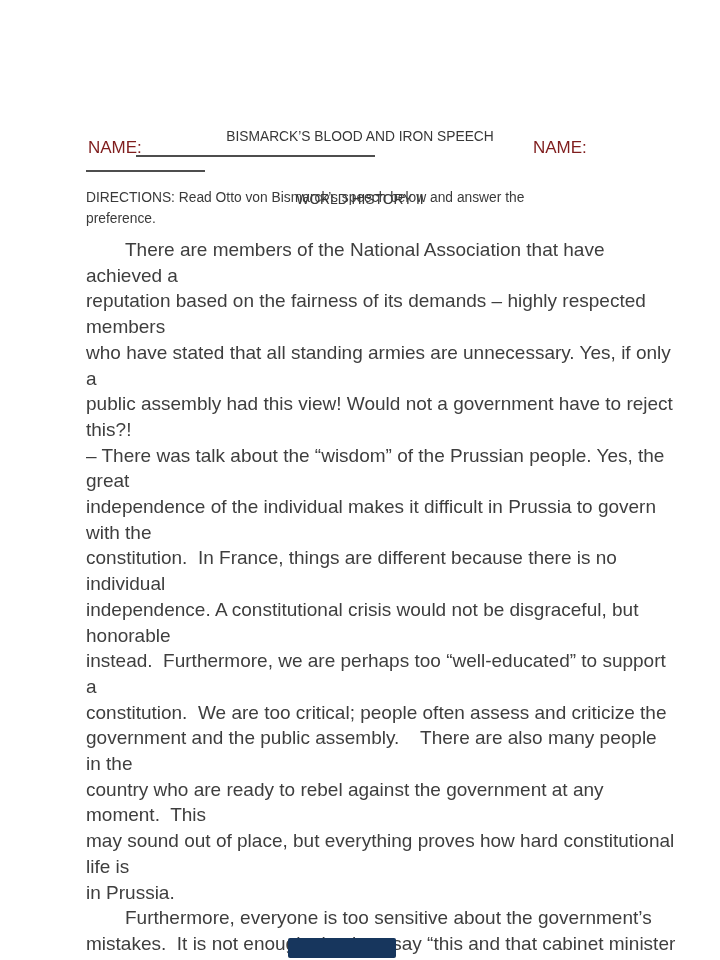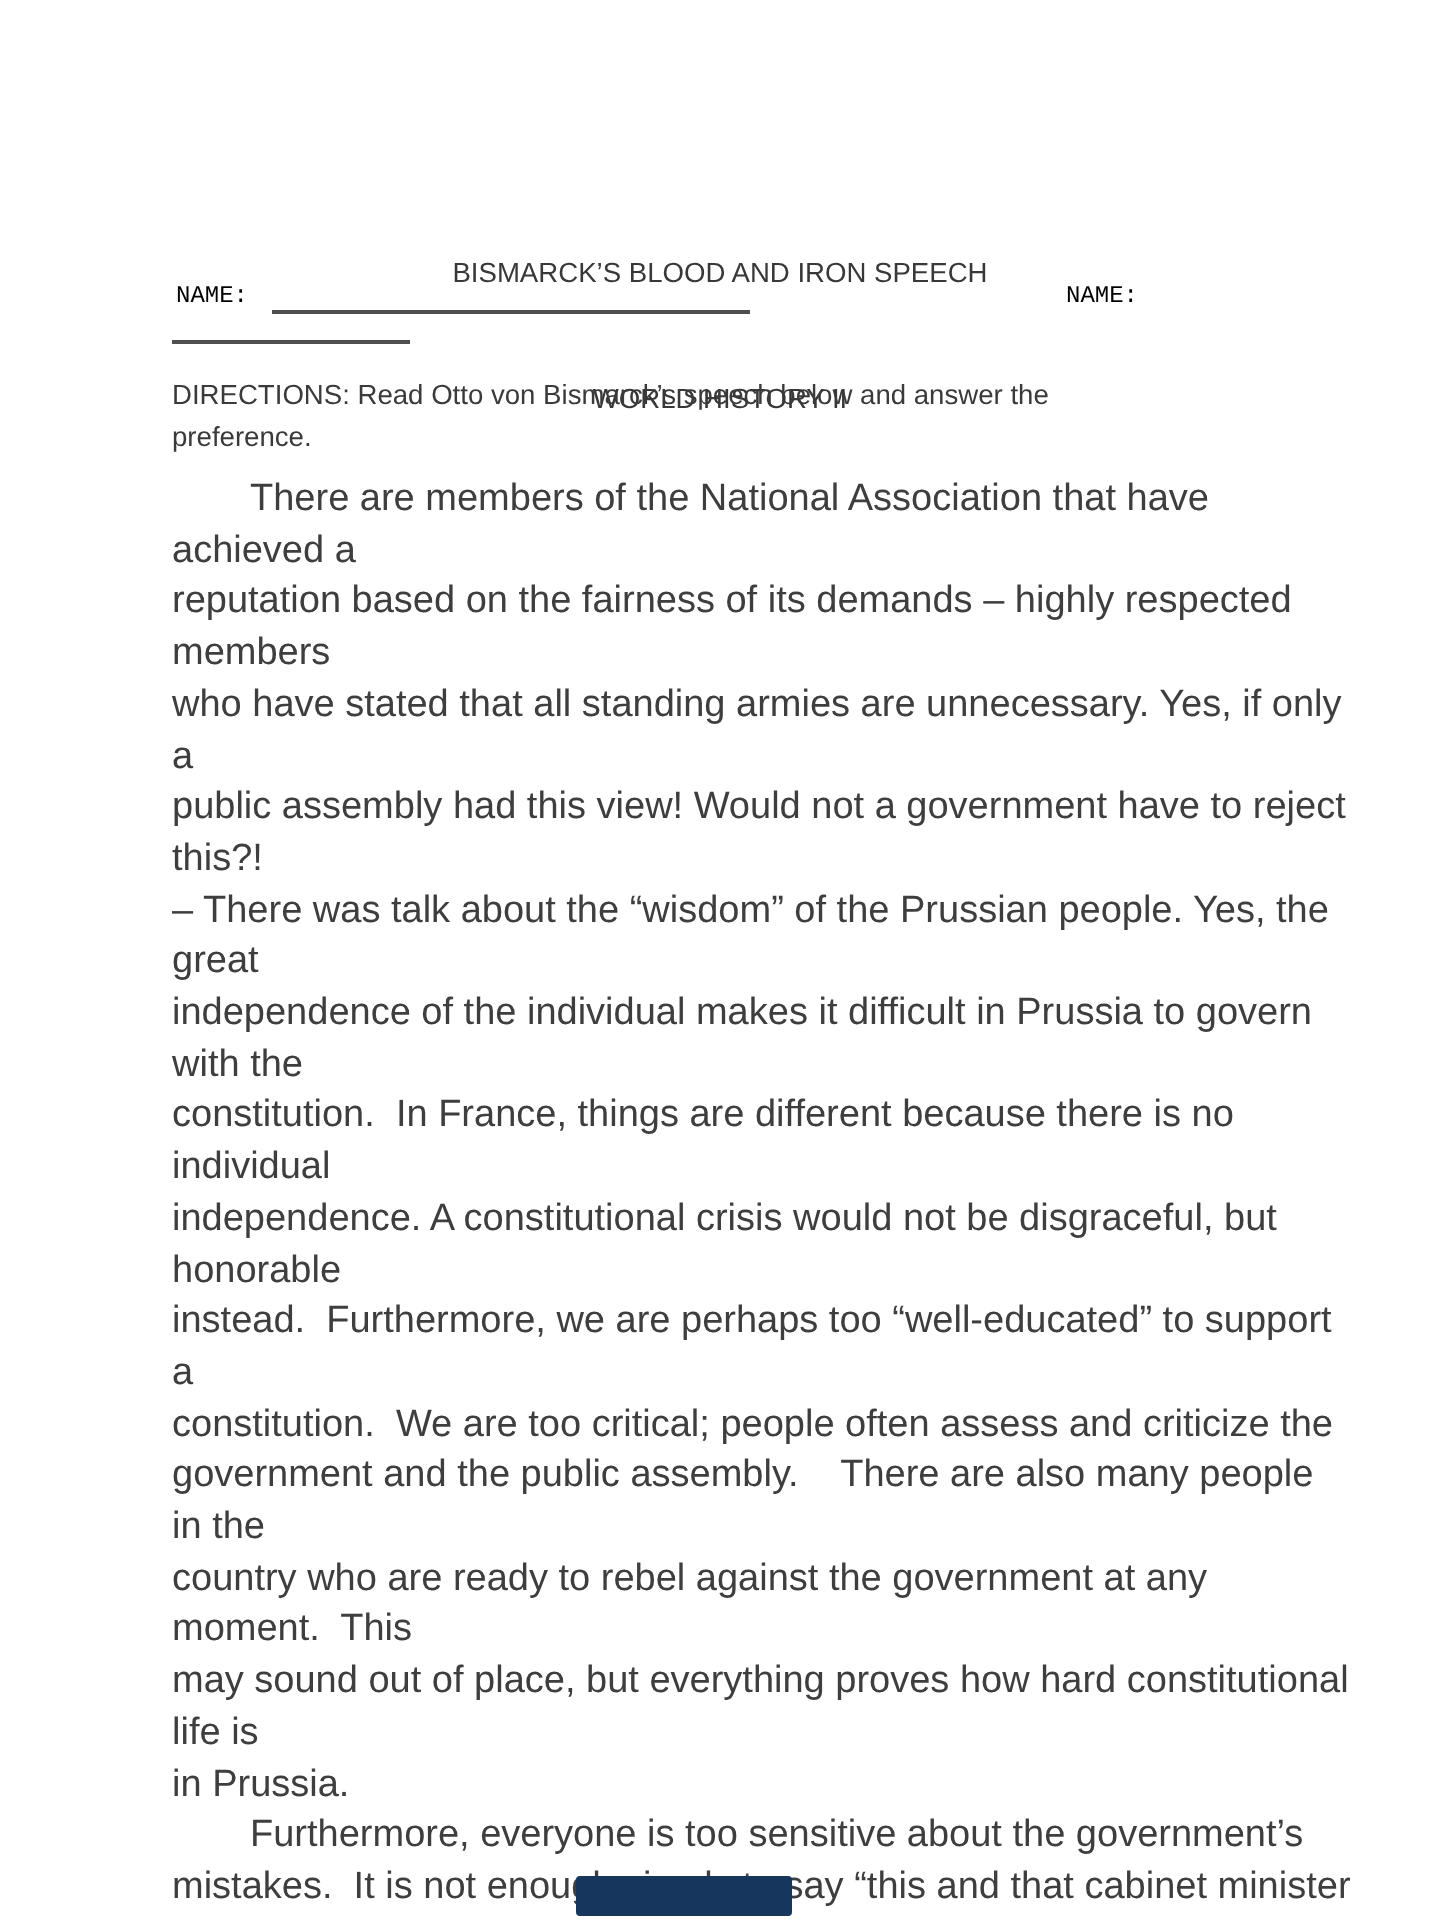--- a/index.html
+++ b/index.html
@@ -22,24 +22,23 @@
     left: 0;
     width: 720px;
     text-align: center;
     font-size: 13.8px;
     line-height: 21px;
     color: #383838;
     white-space: pre-wrap;
   }
   .label {
     position: absolute;
-    font-size: 12px;
+    font-size: 17px;
     line-height: 18px;
-    color: #000000;
-    font-family: Liberation Mono, monospace;
+    color: #7f1d1d;
   }
   .name-label  { left: 88px;  top: 139px; }
   .date-label  { left: 533px; top: 139px; }
   .blank-line {
     position: absolute;
     border-bottom: 2px solid #4e4e4e;
   }
   .name-blank { left: 136px; top: 141px; width: 239px; height: 14px; }
   .date-blank { left: 86px;  top: 157px; width: 119px; height: 13px; }
   .directions {

